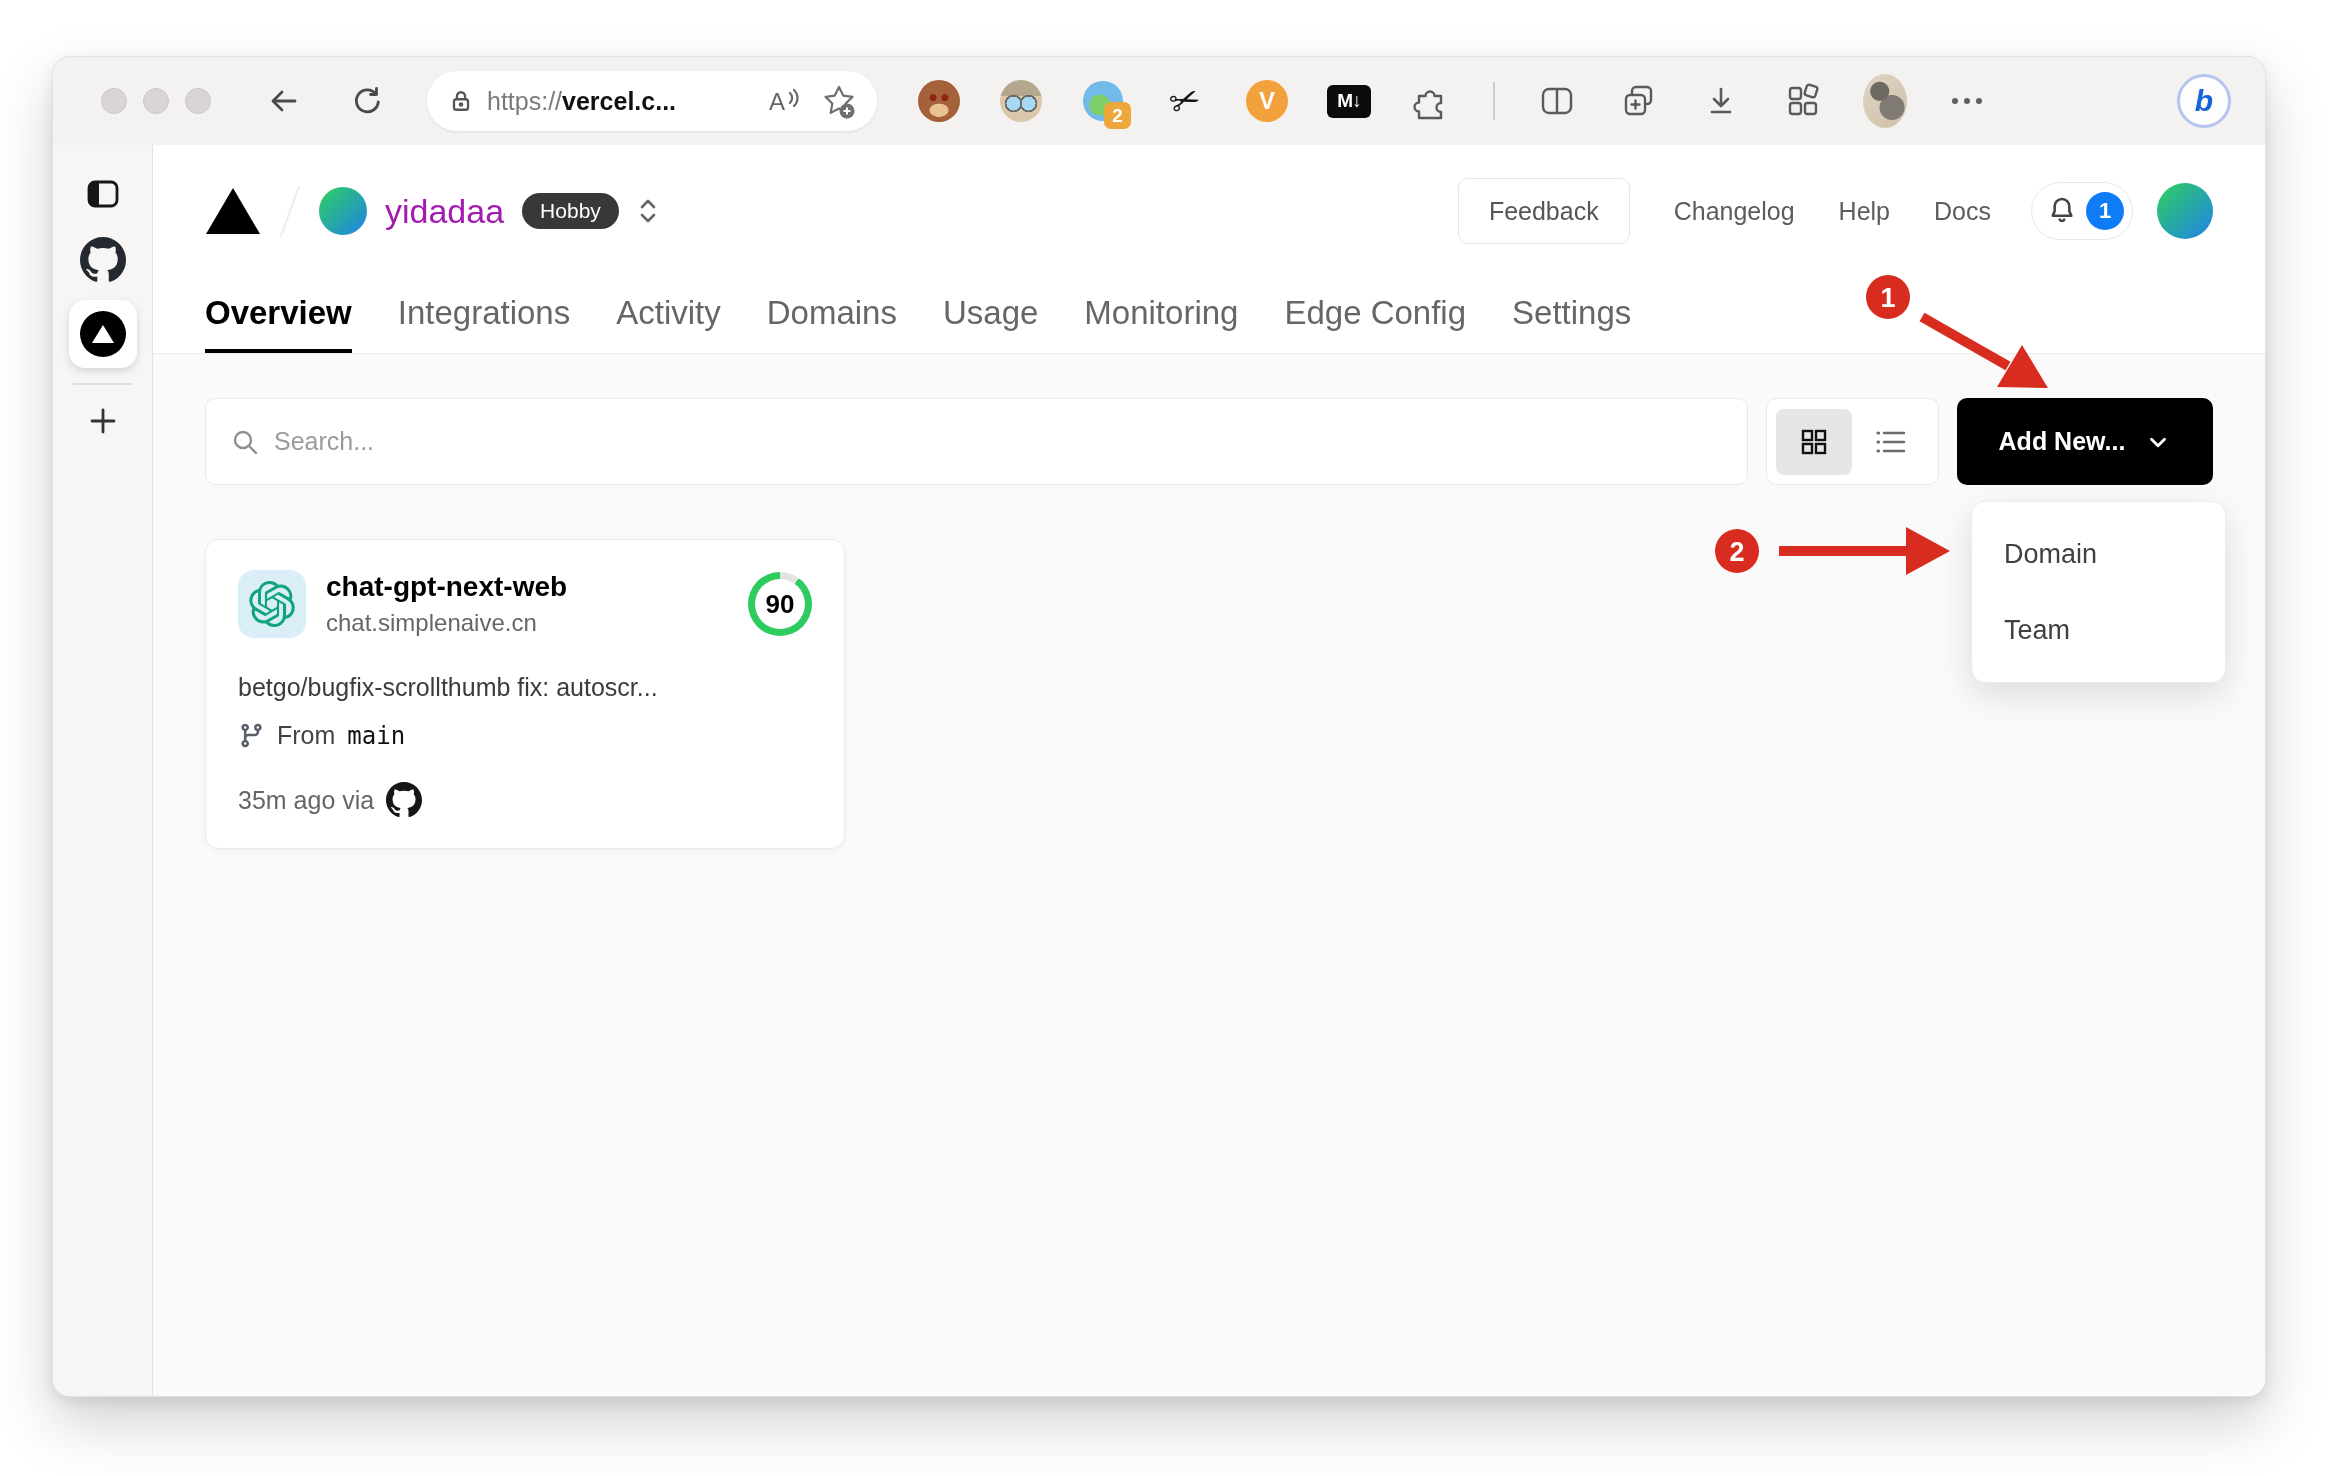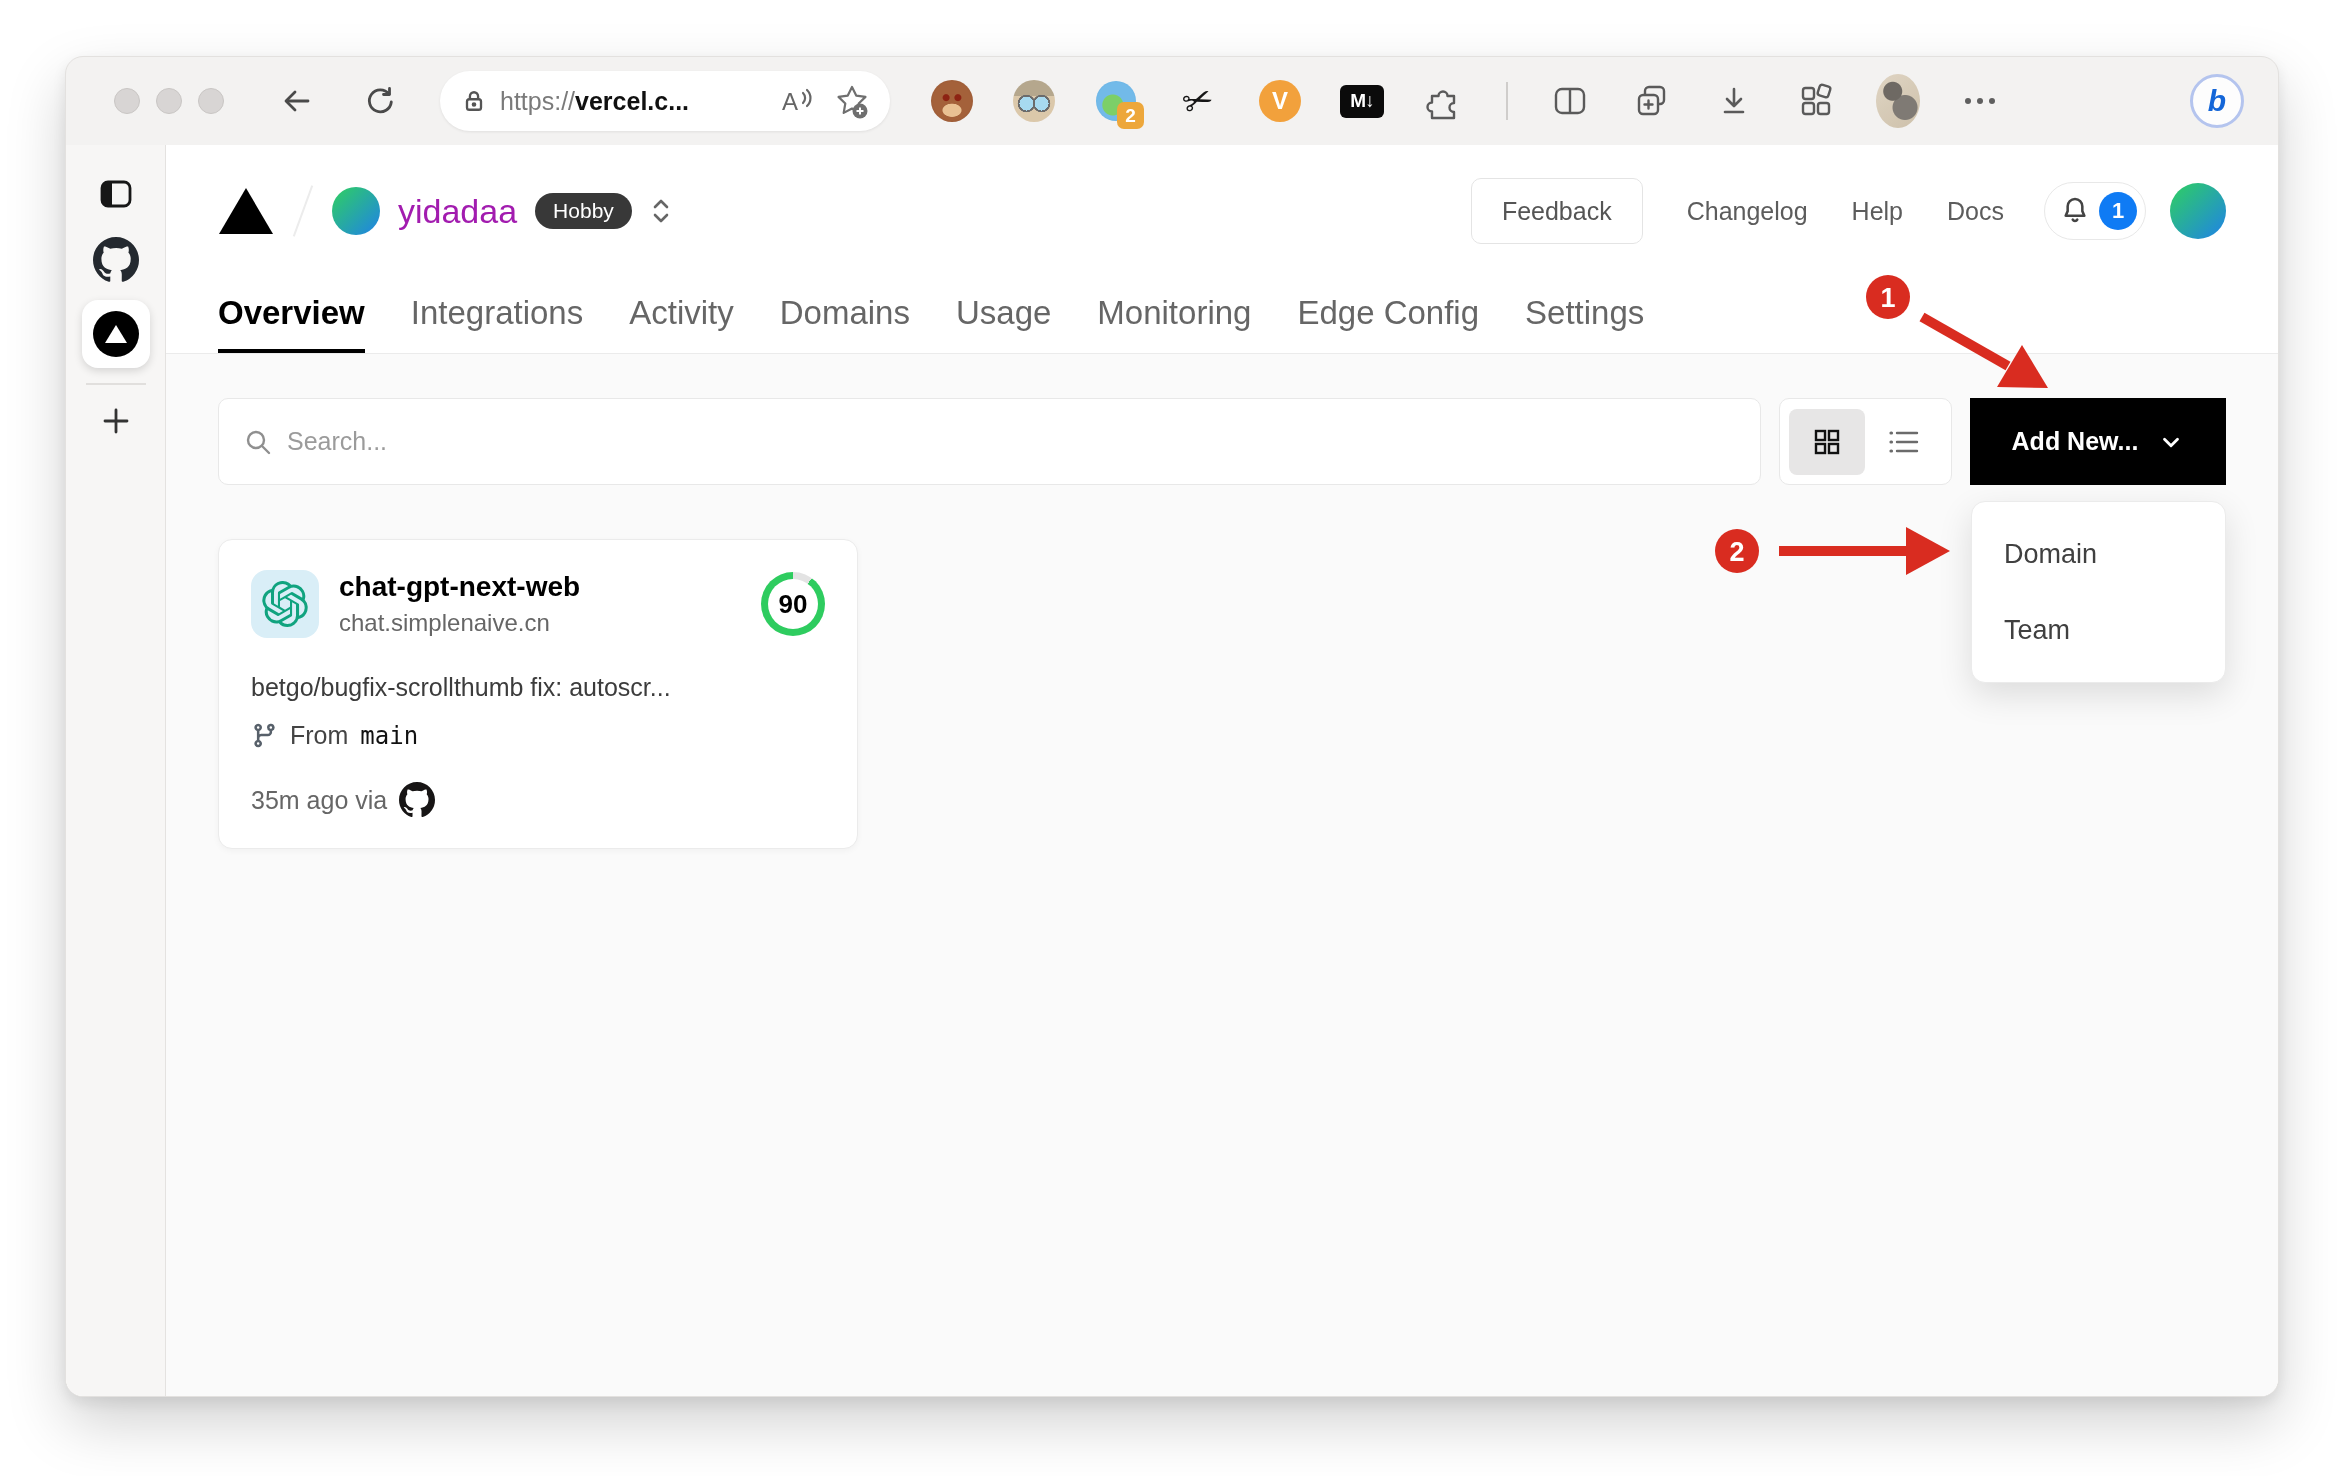--- a/index.html
+++ b/index.html
@@ -1,20 +1,20 @@
 <!DOCTYPE html>
 <html><head>
 <meta charset="utf-8">
 <style>
   *{margin:0;padding:0;box-sizing:border-box;}
   html,body{background:#fff;}
   .screen{position:relative;width:2342px;height:1476px;background:#fff;overflow:hidden;
           font-family:"Liberation Sans","DejaVu Sans",sans-serif;color:#111;}
   
-  .window{position:absolute;left:65px;top:56px;width:2214px;height:1341px;background:#f3f2f1;
+  .window{position:absolute;left:52px;top:56px;width:2214px;height:1341px;background:#f3f2f1;
           border-radius:18px;box-shadow:0 26px 60px rgba(0,0,0,.18),0 6px 14px rgba(0,0,0,.08);
           overflow:hidden;display:flex;flex-direction:column;border:1px solid #e3e1df;}
   
   .toolbar{height:88px;flex:0 0 88px;display:flex;align-items:center;padding:0 34px;}
   .lights{display:flex;gap:16px;margin-left:14px;margin-right:56px;}
   .light{width:26px;height:26px;border-radius:50%;background:#d8d5d4;border:1px solid #c9c6c4;}
   .tb-icon{display:flex;align-items:center;justify-content:center;flex:0 0 auto;}
   .back{margin-right:48px;} .refresh{margin-right:44px;}
   .url-pill{height:60px;width:450px;background:#fff;border-radius:999px;display:flex;align-items:center;
             padding:0 20px;box-shadow:0 1px 3px rgba(0,0,0,.08);}
@@ -83,21 +83,21 @@
   .controls-row{display:flex;height:87px;}
   .search-box{flex:1;background:#fff;border:1px solid #e8e8e8;border-radius:10px;display:flex;align-items:center;
               padding:0 24px;margin-right:18px;}
   .search-box input{flex:1;border:none;outline:none;background:rgba(0,0,0,0);font-size:25px;color:#111;margin-left:14px;
                     font-family:"Liberation Sans","DejaVu Sans",sans-serif;}
   .search-box input::placeholder{color:#9b9b9b;}
   .view-toggle{width:173px;background:#fff;border:1px solid #e8e8e8;border-radius:10px;display:flex;align-items:center;
                justify-content:space-between;padding:0 9px;margin-right:18px;}
   .vt-btn{width:76px;height:66px;border-radius:8px;display:flex;align-items:center;justify-content:center;}
   .vt-btn.selected{background:#e7e6e6;}
-  .addnew-btn{width:256px;background:#000;color:#fff;border-radius:0;border:none;display:flex;align-items:center;
+  .addnew-btn{width:256px;background:#000;color:#fff;border-radius:10px;border:none;display:flex;align-items:center;
               justify-content:center;gap:20px;font-size:25px;font-weight:600;
               font-family:"Liberation Sans","DejaVu Sans",sans-serif;}
   
   .project-card{margin-top:54px;width:640px;background:#fff;border:1px solid #ebebeb;border-radius:14px;
                 padding:30px 32px;box-shadow:0 2px 6px rgba(0,0,0,.04);}
   .card-head{display:flex;align-items:center;}
   .proj-logo{width:68px;height:68px;border-radius:16px;background:#d9eef7;display:flex;align-items:center;justify-content:center;}
   .proj-titles{margin-left:20px;}
   .proj-name{font-size:28px;font-weight:700;color:#000;}
   .proj-domain{font-size:24px;color:#666;margin-top:6px;}

